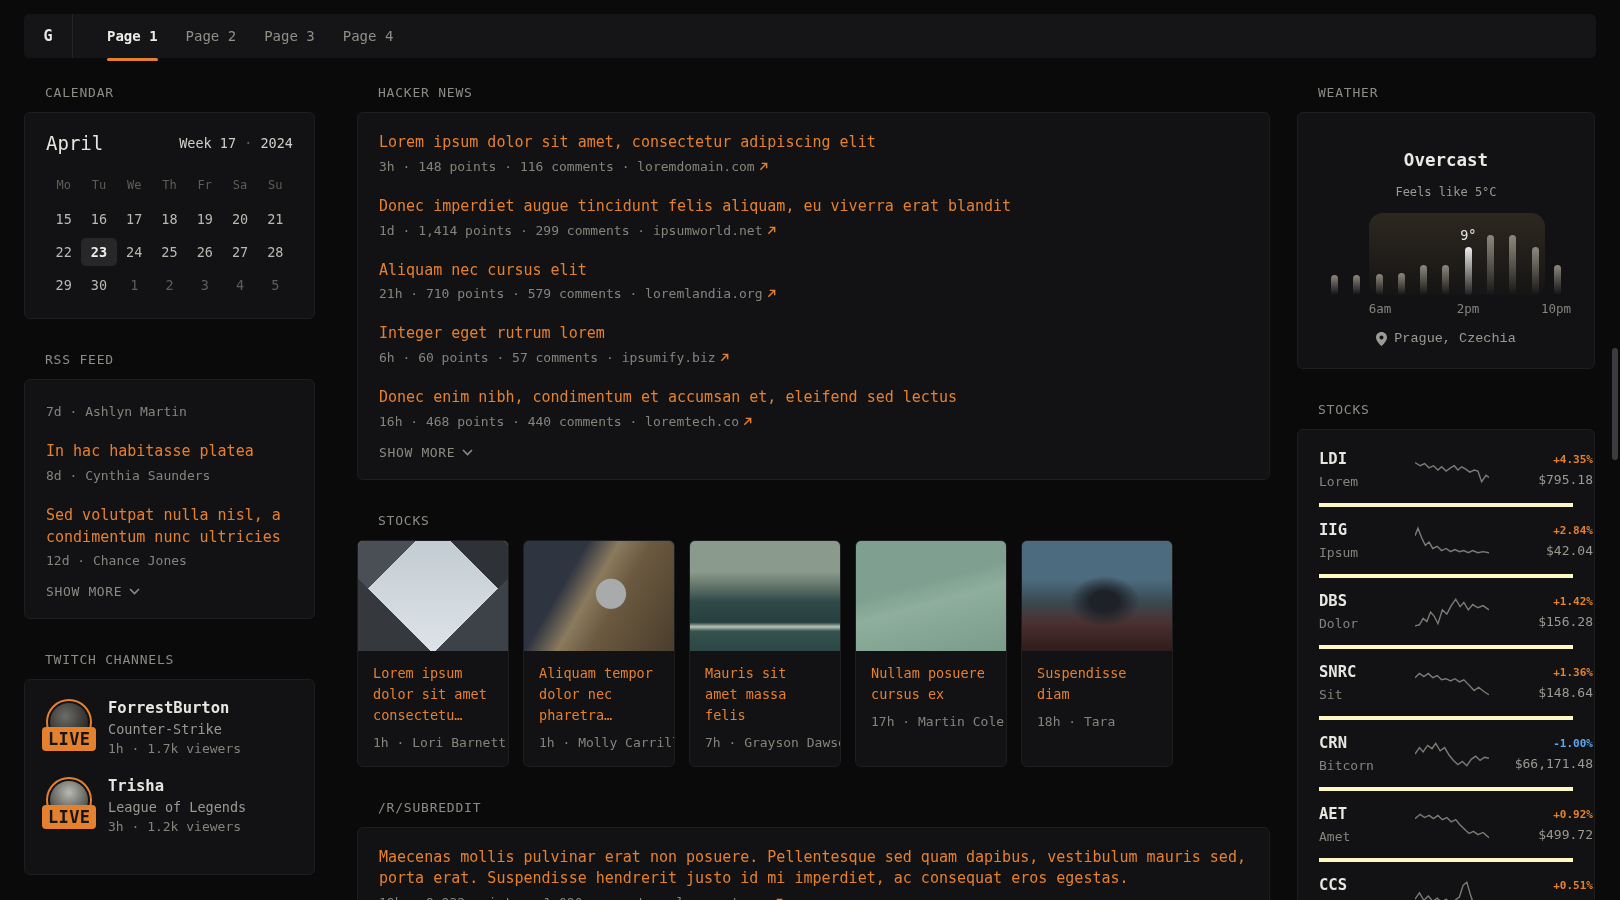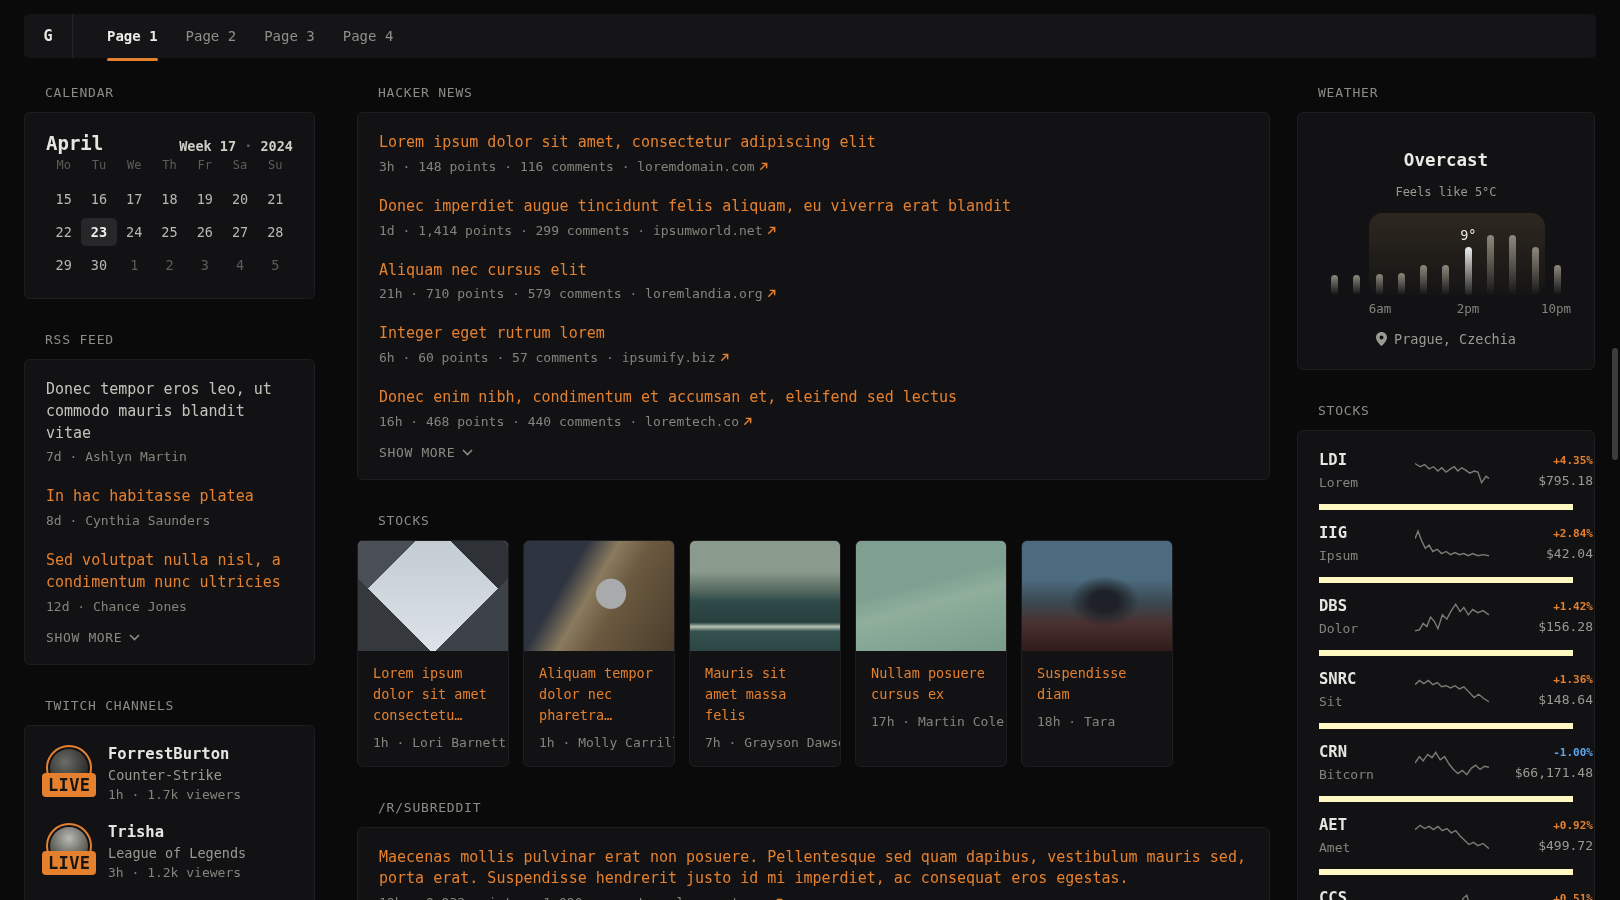--- a/index.html
+++ b/index.html
@@ -42,21 +42,21 @@
   .sec-head {
     color:#8c8c85; font-size:13px; letter-spacing:.06em; margin:0 0 12px 21px;
     font-weight:500;
   }
   .card {
     background:#121214; border:1px solid #1e1e21; border-radius:6px;
     padding:19px 21px;
   }
 
   
-  .cal-top { display:flex; justify-content:space-between; align-items:flex-end; margin-bottom:0;font-weight:bold; }
+  .cal-top { display:flex; justify-content:space-between; align-items:center; margin-bottom:20px; }
   .cal-month { font-size:19px; color:#e6e6e0; }
   .cal-week { font-size:13.5px; color:#cfcfc8; }
   .cal-week .dot { color:#61615b; }
   .cal-grid { display:grid; grid-template-columns:repeat(7,1fr); row-gap:5px; text-align:center; }
   .cal-dow { color:#5d5d57; font-size:12px; padding:4px 0 8px; }
   .cal-day { color:#b9b9b1; font-size:13.5px; padding:6px 0; border-radius:5px; }
   .cal-day.dim { color:#5d5d57; }
   .cal-day.selected { background:#27272a; color:#f0f0ea; font-weight:600; }
 
   
@@ -118,26 +118,26 @@
   .w-highlight {
     position:absolute; top:0; bottom:22px; border-radius:14px;
     background:linear-gradient(180deg, rgba(186,152,86,0.16), rgba(186,152,86,0.02));
   }
   .w-bars { position:absolute; left:0; right:0; bottom:22px; top:14px; display:flex; justify-content:space-between; align-items:flex-end; padding:0 6px; }
   .w-bar { width:7px; border-radius:4px; background:linear-gradient(180deg,#8d887d, rgba(141,136,125,0)); position:relative; }
   .w-bar.now { background:linear-gradient(180deg,#ececec, rgba(236,236,236,0.05)); }
   .w-temp { position:absolute; top:-20px; left:50%; transform:translateX(-50%); color:#e8e8e2; font-size:13.5px; }
   .w-times { position:absolute; left:0; right:0; bottom:0; height:16px; }
   .w-time { position:absolute; transform:translateX(-50%); color:#84847d; font-size:12.5px; }
-  .w-loc { display:flex; align-items:center; justify-content:center; gap:7px; color:#9a9a93; font-size:13.5px; margin-top:14px; }
+  .w-loc { display:flex; align-items:center; justify-content:center; gap:7px; color:#9a9a93; font-size:13.5px; margin-top:14px;font-family:Liberation Mono, monospace; }
   .pin-icon { width:11px; height:14px; } .pin-icon path { fill:#9a9a93; }
 
   
   .stocks-card { padding:6px 21px; }
-  .stock-row { display:flex; align-items:center; padding:14px 0; border-top:6px solid #fef9c3; }
+  .stock-row { display:flex; align-items:center; padding:14px 0; border-top:4px solid #fef9c3; }
   .stock-row:first-child { border-top:none; }
   .stock-id { width:96px; flex:none; }
   .stock-ticker { color:#e7e7e1; font-size:15.5px; font-weight:700; }
   .stock-name { color:#84847d; font-size:13px; margin-top:6px; }
   .stock-spark { flex:1; display:flex; justify-content:center; }
   .stock-spark svg { width:74px; height:32px; }
   .stock-spark polyline { fill:none; stroke:#7c7c76; stroke-width:1.4; vector-effect:non-scaling-stroke; }
   .stock-right { width:104px; flex:none; text-align:right; }
   .stock-change { font-size:11px; font-weight:600; color:var(--accent); }
   .stock-change.down { color:var(--blue); }
@@ -206,21 +206,20 @@
             <div class="cal-day dim">5</div>
           </div>
       </div>
     </div>
 
     <div class="section">
       <div class="sec-head">RSS FEED</div>
       <div class="card">
         <div id="rss-items">
             <div class="feed-item">
-              <a class="feed-title read">Donec tempor eros leo, ut commodo mauris blandit vitae</a>
               <div class="feed-meta">7d · Ashlyn Martin</div>
             </div>
             <div class="feed-item">
               <a class="feed-title">In hac habitasse platea</a>
               <div class="feed-meta">8d · Cynthia Saunders</div>
             </div>
             <div class="feed-item">
               <a class="feed-title">Sed volutpat nulla nisl, a condimentum nunc ultricies</a>
               <div class="feed-meta">12d · Chance Jones</div>
             </div>

